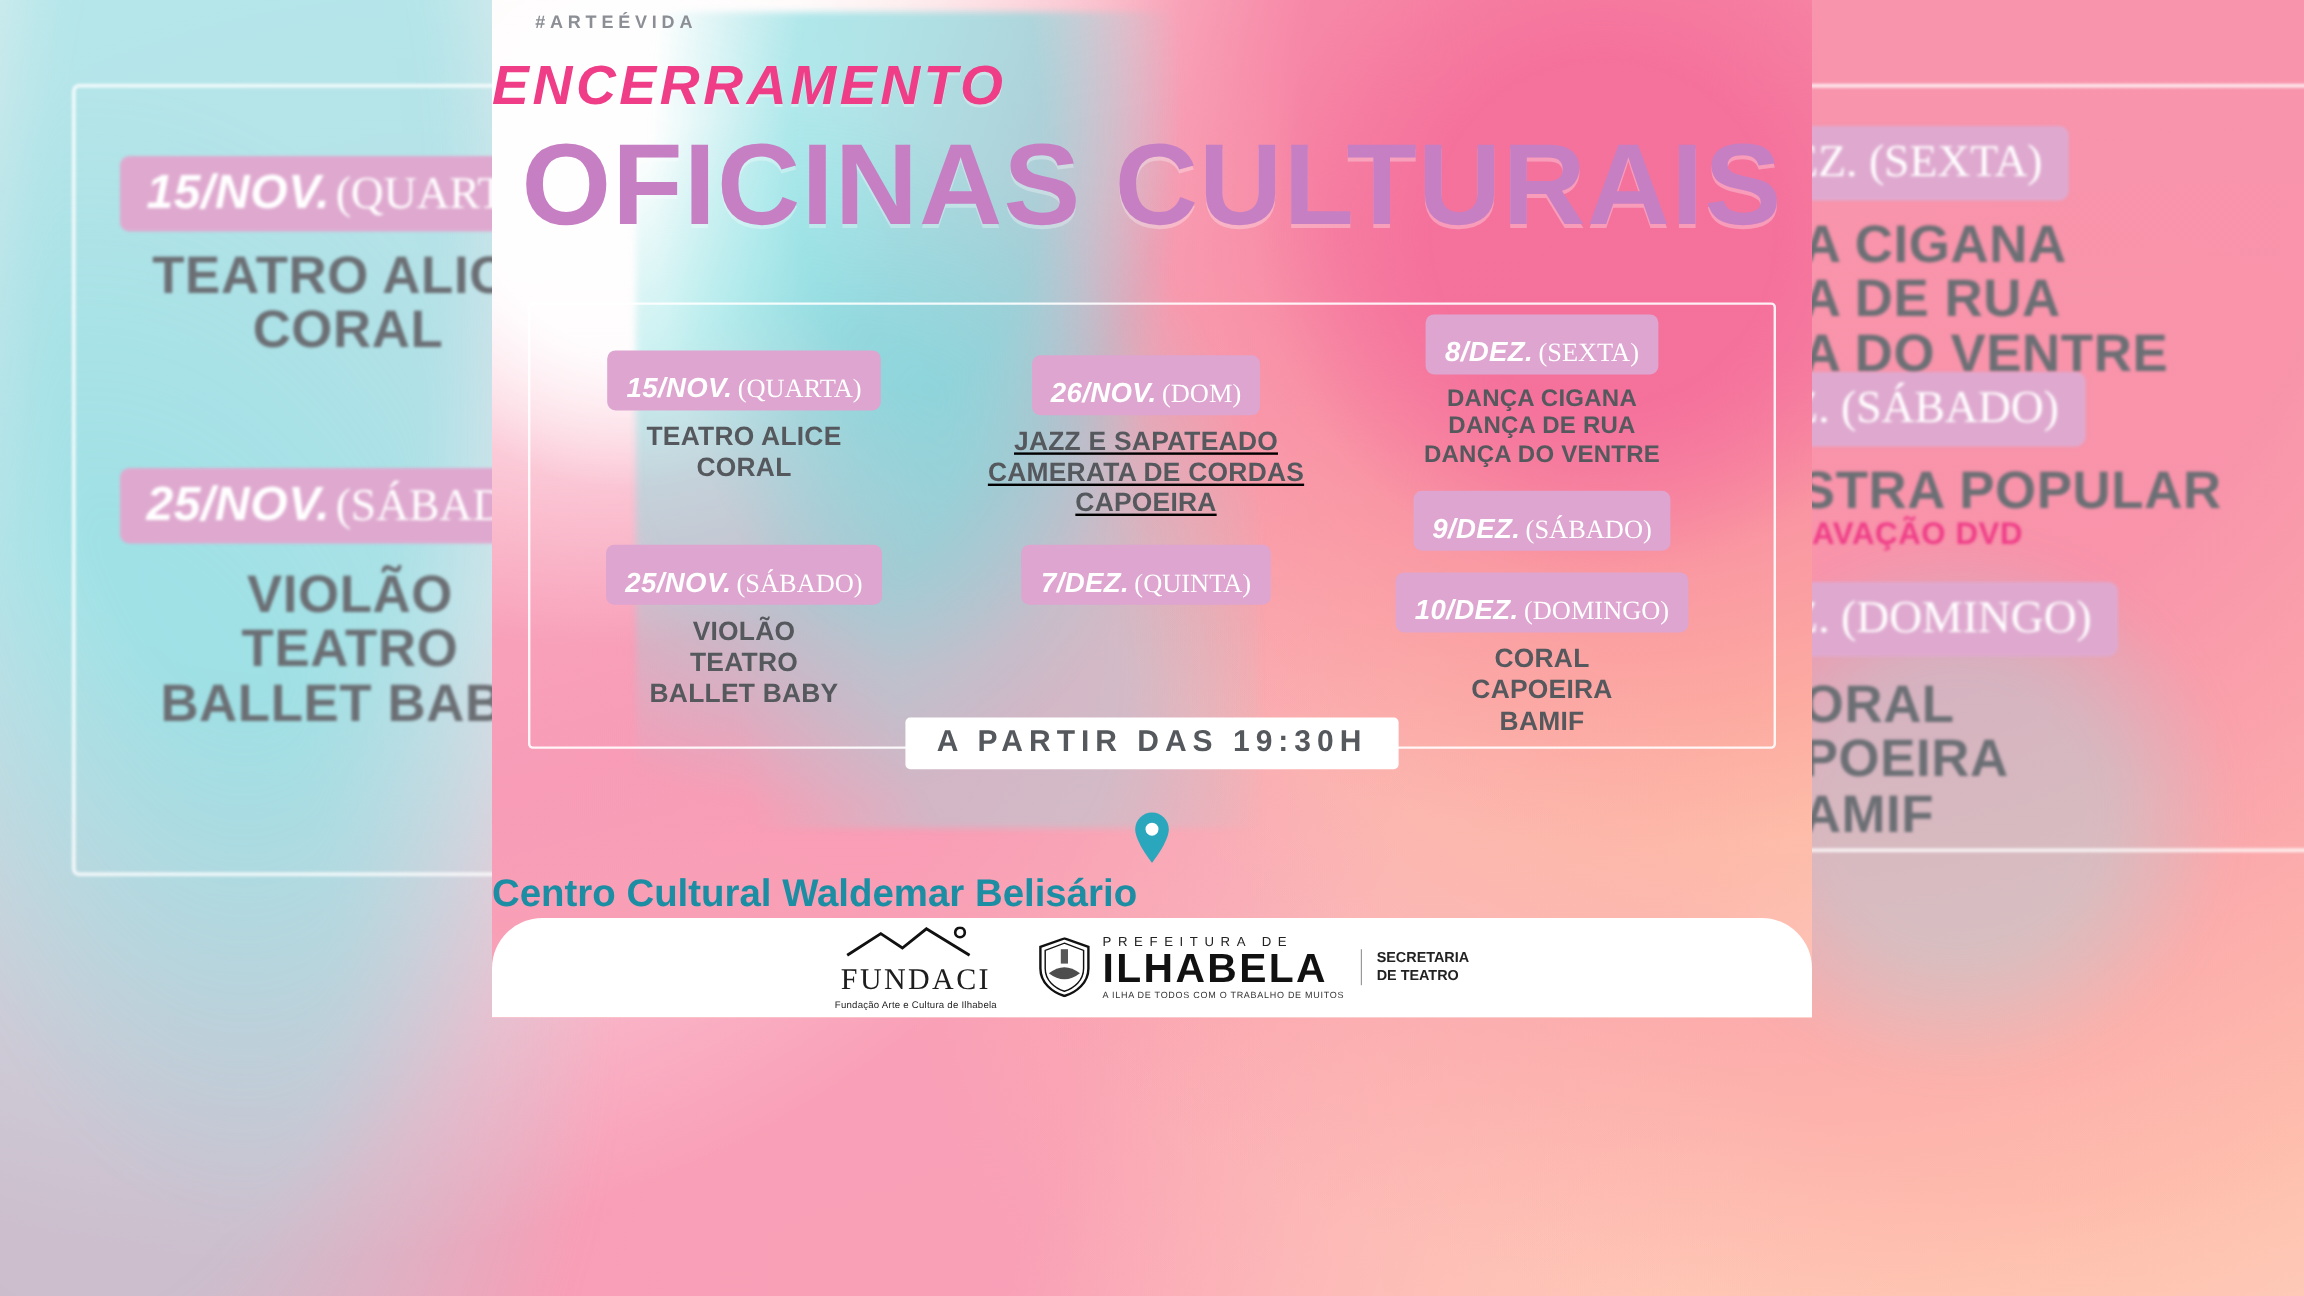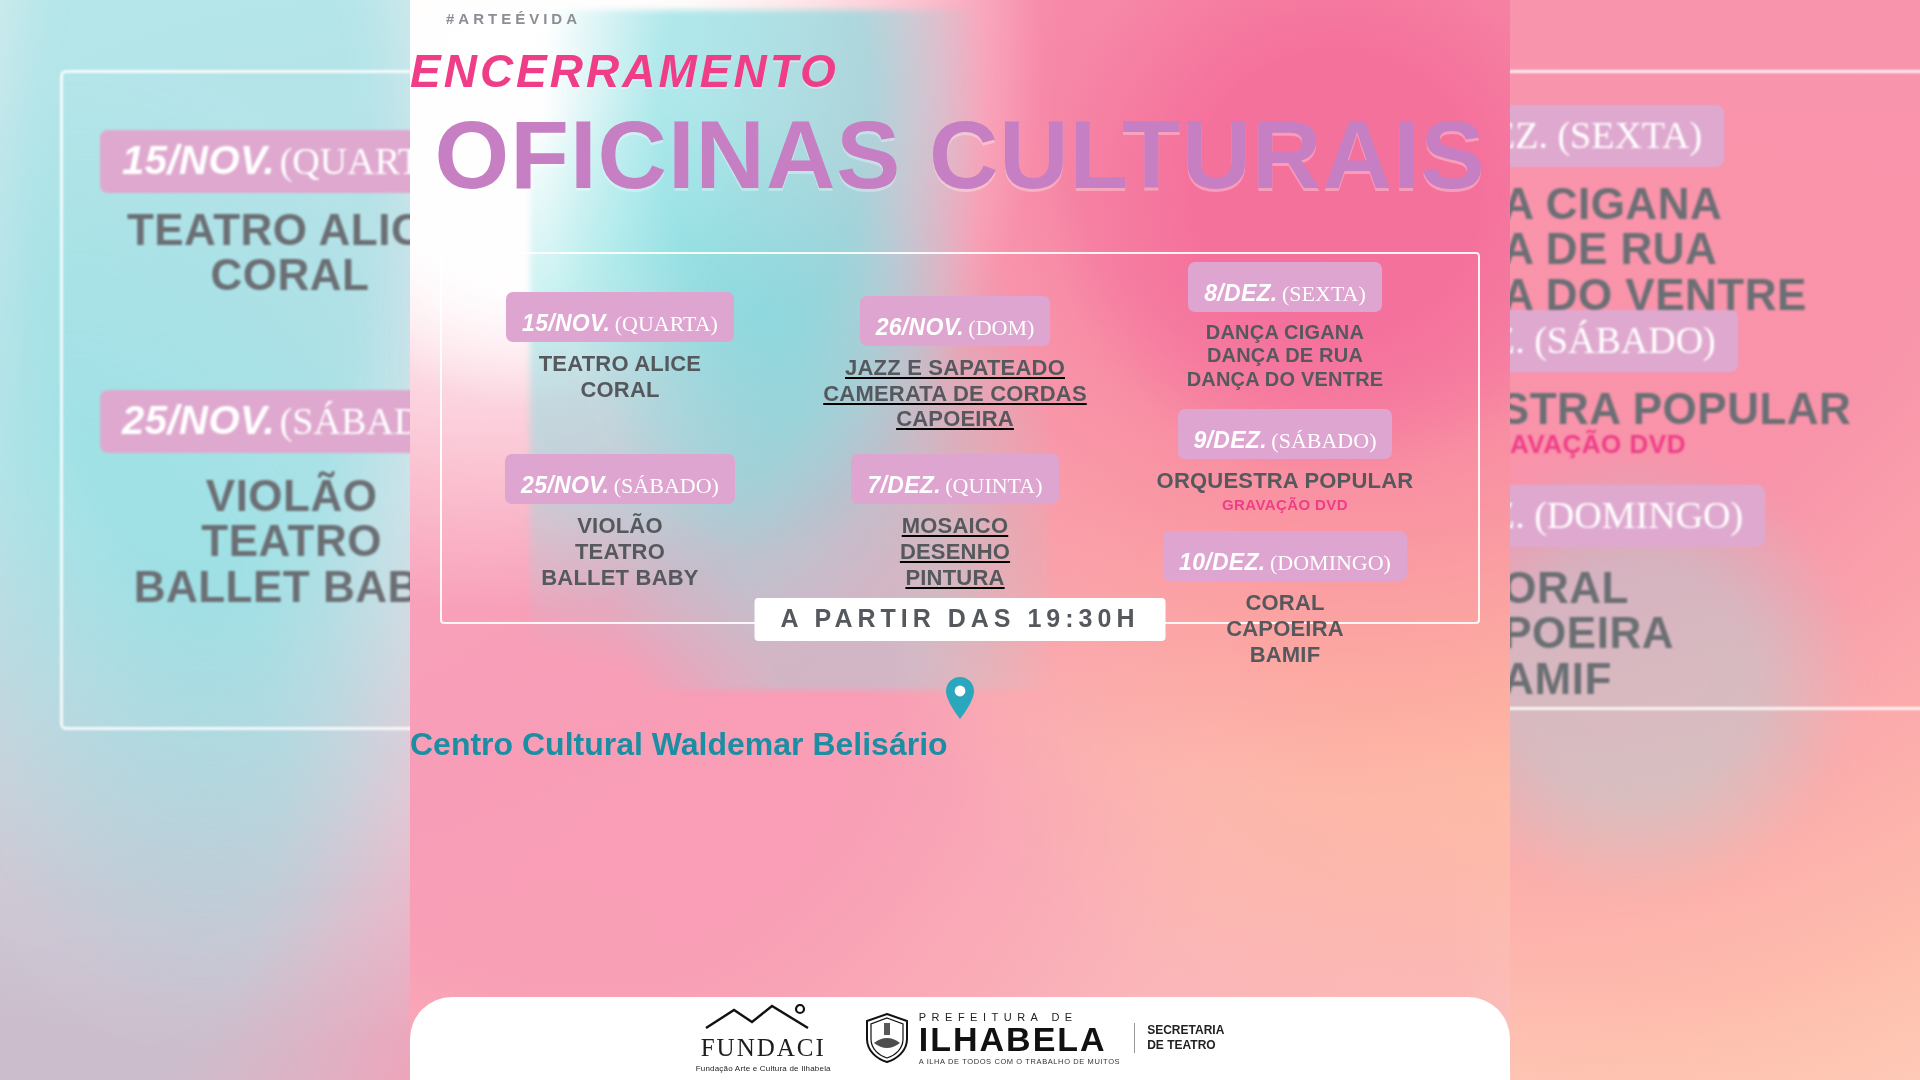--- a/index.html
+++ b/index.html
@@ -65,21 +65,21 @@
   .side .blk { position: absolute; }
   .side .lines {
     font-size: 44px; font-weight: bold; color: #6b6f74; line-height: 1.03;
     letter-spacing: .5px;
   }
   .side .lines.c { text-align: center; }
 
   
   .poster {
     position: absolute; left: 50%; transform: translateX(-50%);
-    top: 0; width: 1100px; height: 1080px;
+    top: 0; width: 1100px; height: 848px;
     overflow: hidden;
     background:
       radial-gradient(circle at 8% 6%, rgba(255,255,255,.85) 0 14%, rgba(255,255,255,0) 38%),
       radial-gradient(circle at 86% 8%, rgba(246,126,162,.9) 0 22%, rgba(246,126,162,0) 52%),
       radial-gradient(circle at 97% 42%, rgba(255,186,160,.95) 0 20%, rgba(255,186,160,0) 50%),
       radial-gradient(circle at 14% 62%, rgba(248,150,180,.75) 0 26%, rgba(248,150,180,0) 58%),
       radial-gradient(circle at 60% 92%, rgba(250,180,185,.9) 0 32%, rgba(250,180,185,0) 62%),
       linear-gradient(165deg,#fdeae3 0%, #fbd5d6 30%, #f7aec3 58%, #fbc9b4 82%, #fde3d6 100%);
   }
   .poster .splotch-teal {
@@ -312,48 +312,39 @@
         <div>JAZZ E SAPATEADO</div>
         <div>CAMERATA DE CORDAS</div>
         <div>CAPOEIRA</div>
       </div>
     </div>
     <div class="group" style="margin-top:22px;">
       <div class="pill">
         <span class="d">7/DEZ.</span>
         <span class="w">(QUINTA)</span>
       </div>
-      <div class="items">
-        <div>MOSAICO</div>
-        <div>DESENHO</div>
-        <div>PINTURA</div>
-      </div>
     </div>
   </div>
 
   <div class="col col-3">
     <div class="group">
       <div class="pill">
         <span class="d">8/DEZ.</span>
         <span class="w">(SEXTA)</span>
       </div>
       <div class="items" style="font-size:20px;">
         <div>DANÇA CIGANA</div>
         <div>DANÇA DE RUA</div>
         <div>DANÇA DO VENTRE</div>
       </div>
     </div>
     <div class="group" style="margin-top:10px;">
       <div class="pill">
         <span class="d">9/DEZ.</span>
         <span class="w">(SÁBADO)</span>
-      </div>
-      <div class="items">
-        <div>ORQUESTRA POPULAR</div>
-        <div class="sub-dvd">GRAVAÇÃO DVD</div>
       </div>
     </div>
     <div class="group" style="margin-top:10px;">
       <div class="pill">
         <span class="d">10/DEZ.</span>
         <span class="w">(DOMINGO)</span>
       </div>
       <div class="items">
         <div>CORAL</div>
         <div>CAPOEIRA</div>

